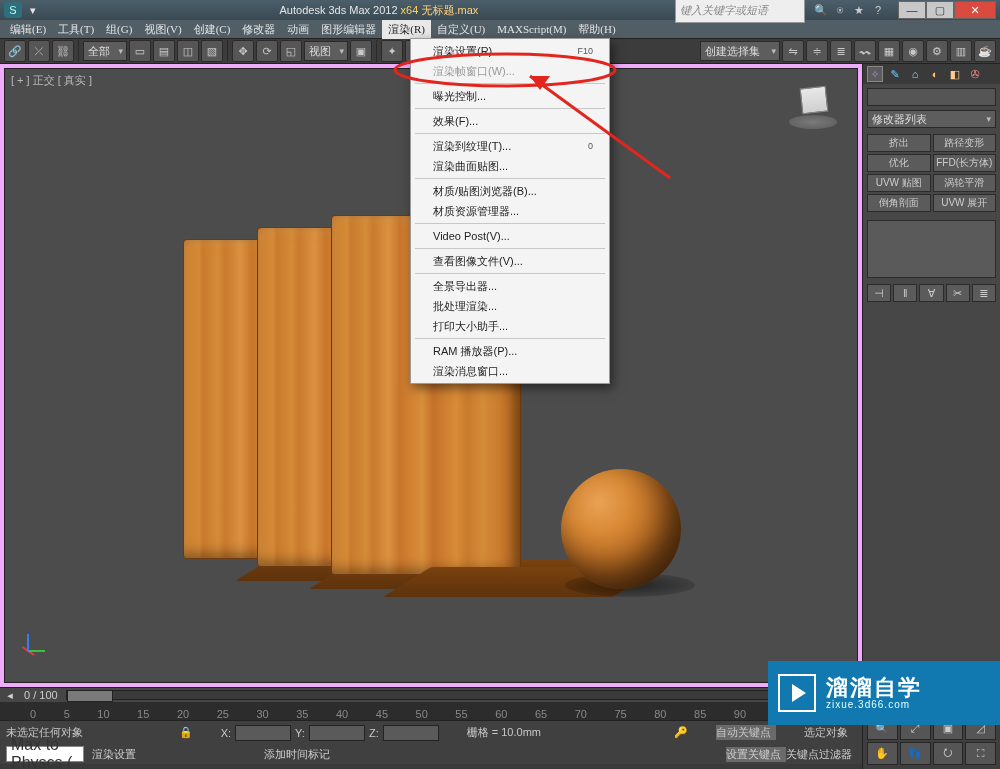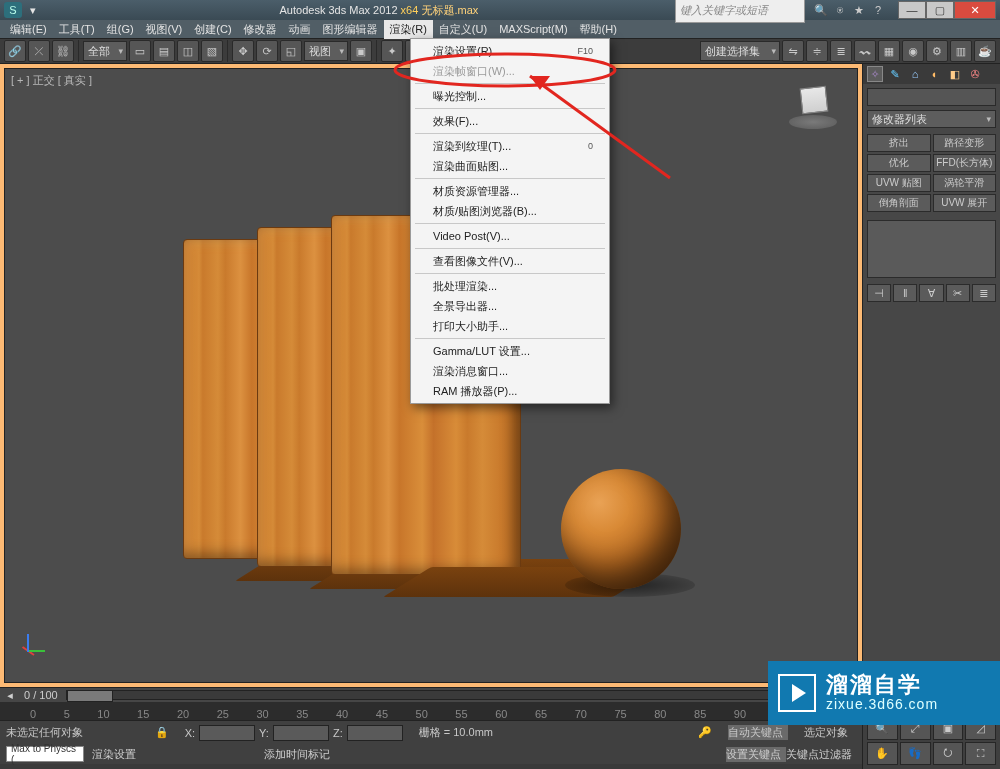--- a/index.html
+++ b/index.html
@@ -10,30 +10,30 @@
   .titlebar .title .filename { color: #ffd27a; }
   .titlebar .spacer { flex: 1; }
   .search-box { background: #eee; color:#888; height:16px; width:130px; border:1px solid #999; padding:12px 4px; font-style:italic; display:flex;align-items:center; }
   .tb-icons { display:flex; gap:3px; margin-left:8px; }
   .tb-icons span { width:16px;height:16px; display:inline-flex;align-items:center;justify-content:center;color:#ccc;}
   .win-btns { display:flex; margin-left:12px; gap:0; }
   .win-btn { width:28px; height:18px; background:#c8c8c8; border:1px solid #666; display:flex;align-items:center;justify-content:center;color:#333;}
   .win-btn.close { background:#d94b3f; color:#fff; width:42px; }
 
   .menubar { background:#515e66; height:18px; display:flex; align-items:center; color:#e4e4e4; padding-left:4px; }
-  .menubar .m { padding:2px 6px; cursor:default; white-space:nowrap; }
+  .menubar .m { padding:2px 6px; cursor:default; white-space:nowrap;font-family:Liberation Serif, serif; }
   .menubar .m.active { background:#e8e8e8; color:#222; }
 
   .toolbar-row { background:#3c3c3c; border-top:1px solid #222; border-bottom:1px solid #222; height:26px; display:flex; align-items:center; padding:0 4px; gap:2px; overflow:hidden;}
   .tbtn { width:22px; height:22px; background:#565656; border:1px solid #2a2a2a; display:inline-flex;align-items:center;justify-content:center; color:#c9c9c9; border-radius:2px;}
   .tcombo { height:20px; background:#5d5d5d; border:1px solid #2a2a2a; color:#ddd; padding:0 16px 0 4px; display:inline-flex;align-items:center; position:relative; }
   .tcombo::after { content:"▾"; position:absolute; right:3px; font-size:9px; color:#bbb;}
   .sep { width:1px; height:22px; background:#2a2a2a; margin:0 2px; }
 
-  .workspace { position:absolute; top:64px; left:0; right:138px; bottom:82px; background:#fdba74; }
+  .workspace { position:absolute; top:64px; left:0; right:138px; bottom:82px; background:#f0abfc; }
   .viewport { position:absolute; inset:4px; background:#4c4c4c; border:1px solid #222; }
   .vp-label { position:absolute; left:6px; top:4px; color:#b8b8b8; }
   .axes { position:absolute; left:12px; bottom:14px; width:32px; height:32px; }
   .axes .z { position:absolute; left:10px; top:-2px; width:2px; height:18px; background:#3a7cf0;}
   .axes .y { position:absolute; left:10px; top:14px; width:18px; height:2px; background:#3ac03a;}
   .axes .x { position:absolute; left:3px; top:18px; width:14px; height:2px; background:#e04040; transform:rotate(35deg); transform-origin:right center;}
 
   .viewcube { position:absolute; right:16px; top:10px; width:56px; height:56px; }
   .viewcube .base { position:absolute; left:4px; top:36px; width:48px; height:14px; border-radius:50%; background:radial-gradient(#7a7a7a,#5a5a5a); }
   .viewcube .cube { position:absolute; left:16px; top:8px; width:26px; height:26px; background:linear-gradient(#e8e8e8,#cfcfcf); border:1px solid #888; transform:skewY(-6deg) skewX(6deg);}
@@ -69,35 +69,35 @@
   .dd-item.greyed { color:#9a9a9a; }
 
   .annot { position:absolute; left:400px; top:48px; width:260px; height:80px; z-index:30; pointer-events:none;}
   .annot svg { width:100%; height:100%; overflow:visible;}
 
   .timeline-area { position:absolute; left:0; right:138px; bottom:0; height:82px; background:#3a3a3a; border-top:1px solid #222;}
   .slider-row { height:14px; background:#464646; display:flex; align-items:center; }
   .slider-track { flex:1; height:10px; background:#3a3a3a; margin:0 4px; position:relative; border:1px solid #222;}
   .slider-thumb { position:absolute; left:0; top:-1px; height:12px; width:46px; background:#7a7a7a; border:1px solid #222;}
   .frames-row { height:18px; background:#2c2c2c; display:flex; align-items:flex-end; padding:0 30px; color:#888; font-size:9px; justify-content:space-between;}
-  .statusbar { height:24px; background:#404040; display:flex; align-items:center; padding:0 6px; gap:16px; color:#c8c8c8; border-top:1px solid #222;}
+  .statusbar { height:24px; background:#404040; display:flex; align-items:center; padding:0 6px; gap:28px; color:#c8c8c8; border-top:1px solid #222;}
   .coord { display:flex; gap:4px; align-items:center;}
   .coord .field { width:56px; height:16px; background:#5a5a5a; border:1px solid #222; padding:0 4px; display:flex;align-items:center;}
   .bottom-row { height:20px; background:#404040; display:flex; align-items:center; padding:0 6px;}
-  .script-box { background:#fff; color:#333; border:1px solid #888; height:16px; width:78px; padding:0 4px; display:flex;align-items:center; font-size:10px;}
+  .script-box { background:#fff; color:#333; border:1px solid #888; height:16px; width:78px; padding:0 4px; display:flex;align-items:center; font-size:16px;}
   .tag { margin-left:8px; color:#cfcfcf; }
 
   .nav-cluster { position:absolute; right:0; bottom:0; width:138px; height:82px; background:#3f3f3f; border-left:1px solid #222; border-top:1px solid #222; display:grid; grid-template-columns:repeat(4,1fr); grid-template-rows:repeat(3,1fr); gap:2px; padding:4px;}
   .nav-cluster .nb { background:#555; border:1px solid #262626; display:flex;align-items:center;justify-content:center; color:#ccc;}
 
   .watermark { position:absolute; right:0; bottom:44px; width:232px; height:64px; background:#1179b0; display:flex; align-items:center; z-index:50; padding:0 10px; color:#fff; }
   .watermark .play { width:38px;height:38px;border:2px solid #fff; display:flex;align-items:center;justify-content:center; margin-right:10px;}
   .watermark .play::before{content:"";border-left:14px solid #fff;border-top:9px solid transparent;border-bottom:9px solid transparent;margin-left:4px;}
   .watermark .big { font-size:22px; font-weight:600; letter-spacing:2px; line-height:1;}
-  .watermark .small { font-size:14px; letter-spacing:1px; color:#dff;}
+  .watermark .small { font-size:10px; letter-spacing:1px; color:#dff;}
 </style>
 </head>
 <body>
 
 <div class="titlebar">
   <div class="logo">S</div>
   <span style="margin-right:4px">▾</span>
   <div class="title">
     <span>Autodesk 3ds Max 2012 </span><span style="color:#ffcf5a">x64 </span><span class="filename">无标题.max</span>
   </div>
@@ -215,61 +215,57 @@
     <div class="dd-item">
       <span>渲染到纹理(T)...</span>
       <span class="arrow">0</span>
     </div>
     <div class="dd-item">
       <span>渲染曲面贴图...</span>
       <span class="arrow"></span>
     </div>
     <div class="dd-sep"></div>
     <div class="dd-item">
+      <span>材质/贴图浏览器(B)...</span>
+      <span class="arrow"></span>
+    </div>
+    <div class="dd-item">
       <span>材质资源管理器...</span>
       <span class="arrow"></span>
     </div>
-    <div class="dd-item">
-      <span>材质/贴图浏览器(B)...</span>
-      <span class="arrow"></span>
-    </div>
     <div class="dd-sep"></div>
     <div class="dd-item">
       <span>Video Post(V)...</span>
       <span class="arrow"></span>
     </div>
     <div class="dd-sep"></div>
     <div class="dd-item">
       <span>查看图像文件(V)...</span>
       <span class="arrow"></span>
     </div>
     <div class="dd-sep"></div>
     <div class="dd-item">
+      <span>全景导出器...</span>
+      <span class="arrow"></span>
+    </div>
+    <div class="dd-item">
       <span>批处理渲染...</span>
       <span class="arrow"></span>
     </div>
     <div class="dd-item">
-      <span>全景导出器...</span>
-      <span class="arrow"></span>
-    </div>
-    <div class="dd-item">
       <span>打印大小助手...</span>
       <span class="arrow"></span>
     </div>
     <div class="dd-sep"></div>
     <div class="dd-item">
-      <span>Gamma/LUT 设置...</span>
+      <span>RAM 播放器(P)...</span>
       <span class="arrow"></span>
     </div>
     <div class="dd-item">
       <span>渲染消息窗口...</span>
-      <span class="arrow"></span>
-    </div>
-    <div class="dd-item">
-      <span>RAM 播放器(P)...</span>
       <span class="arrow"></span>
     </div>
   </div>
 
 <div class="annot">
   <svg>
     <ellipse cx="105" cy="22" rx="110" ry="16" fill="none" stroke="#e2261f" stroke-width="3"></ellipse>
     <line x1="130" y1="28" x2="270" y2="130" stroke="#e2261f" stroke-width="3"></line>
     <polygon points="130,28 150,28 140,42" fill="#e2261f"></polygon>
   </svg>

